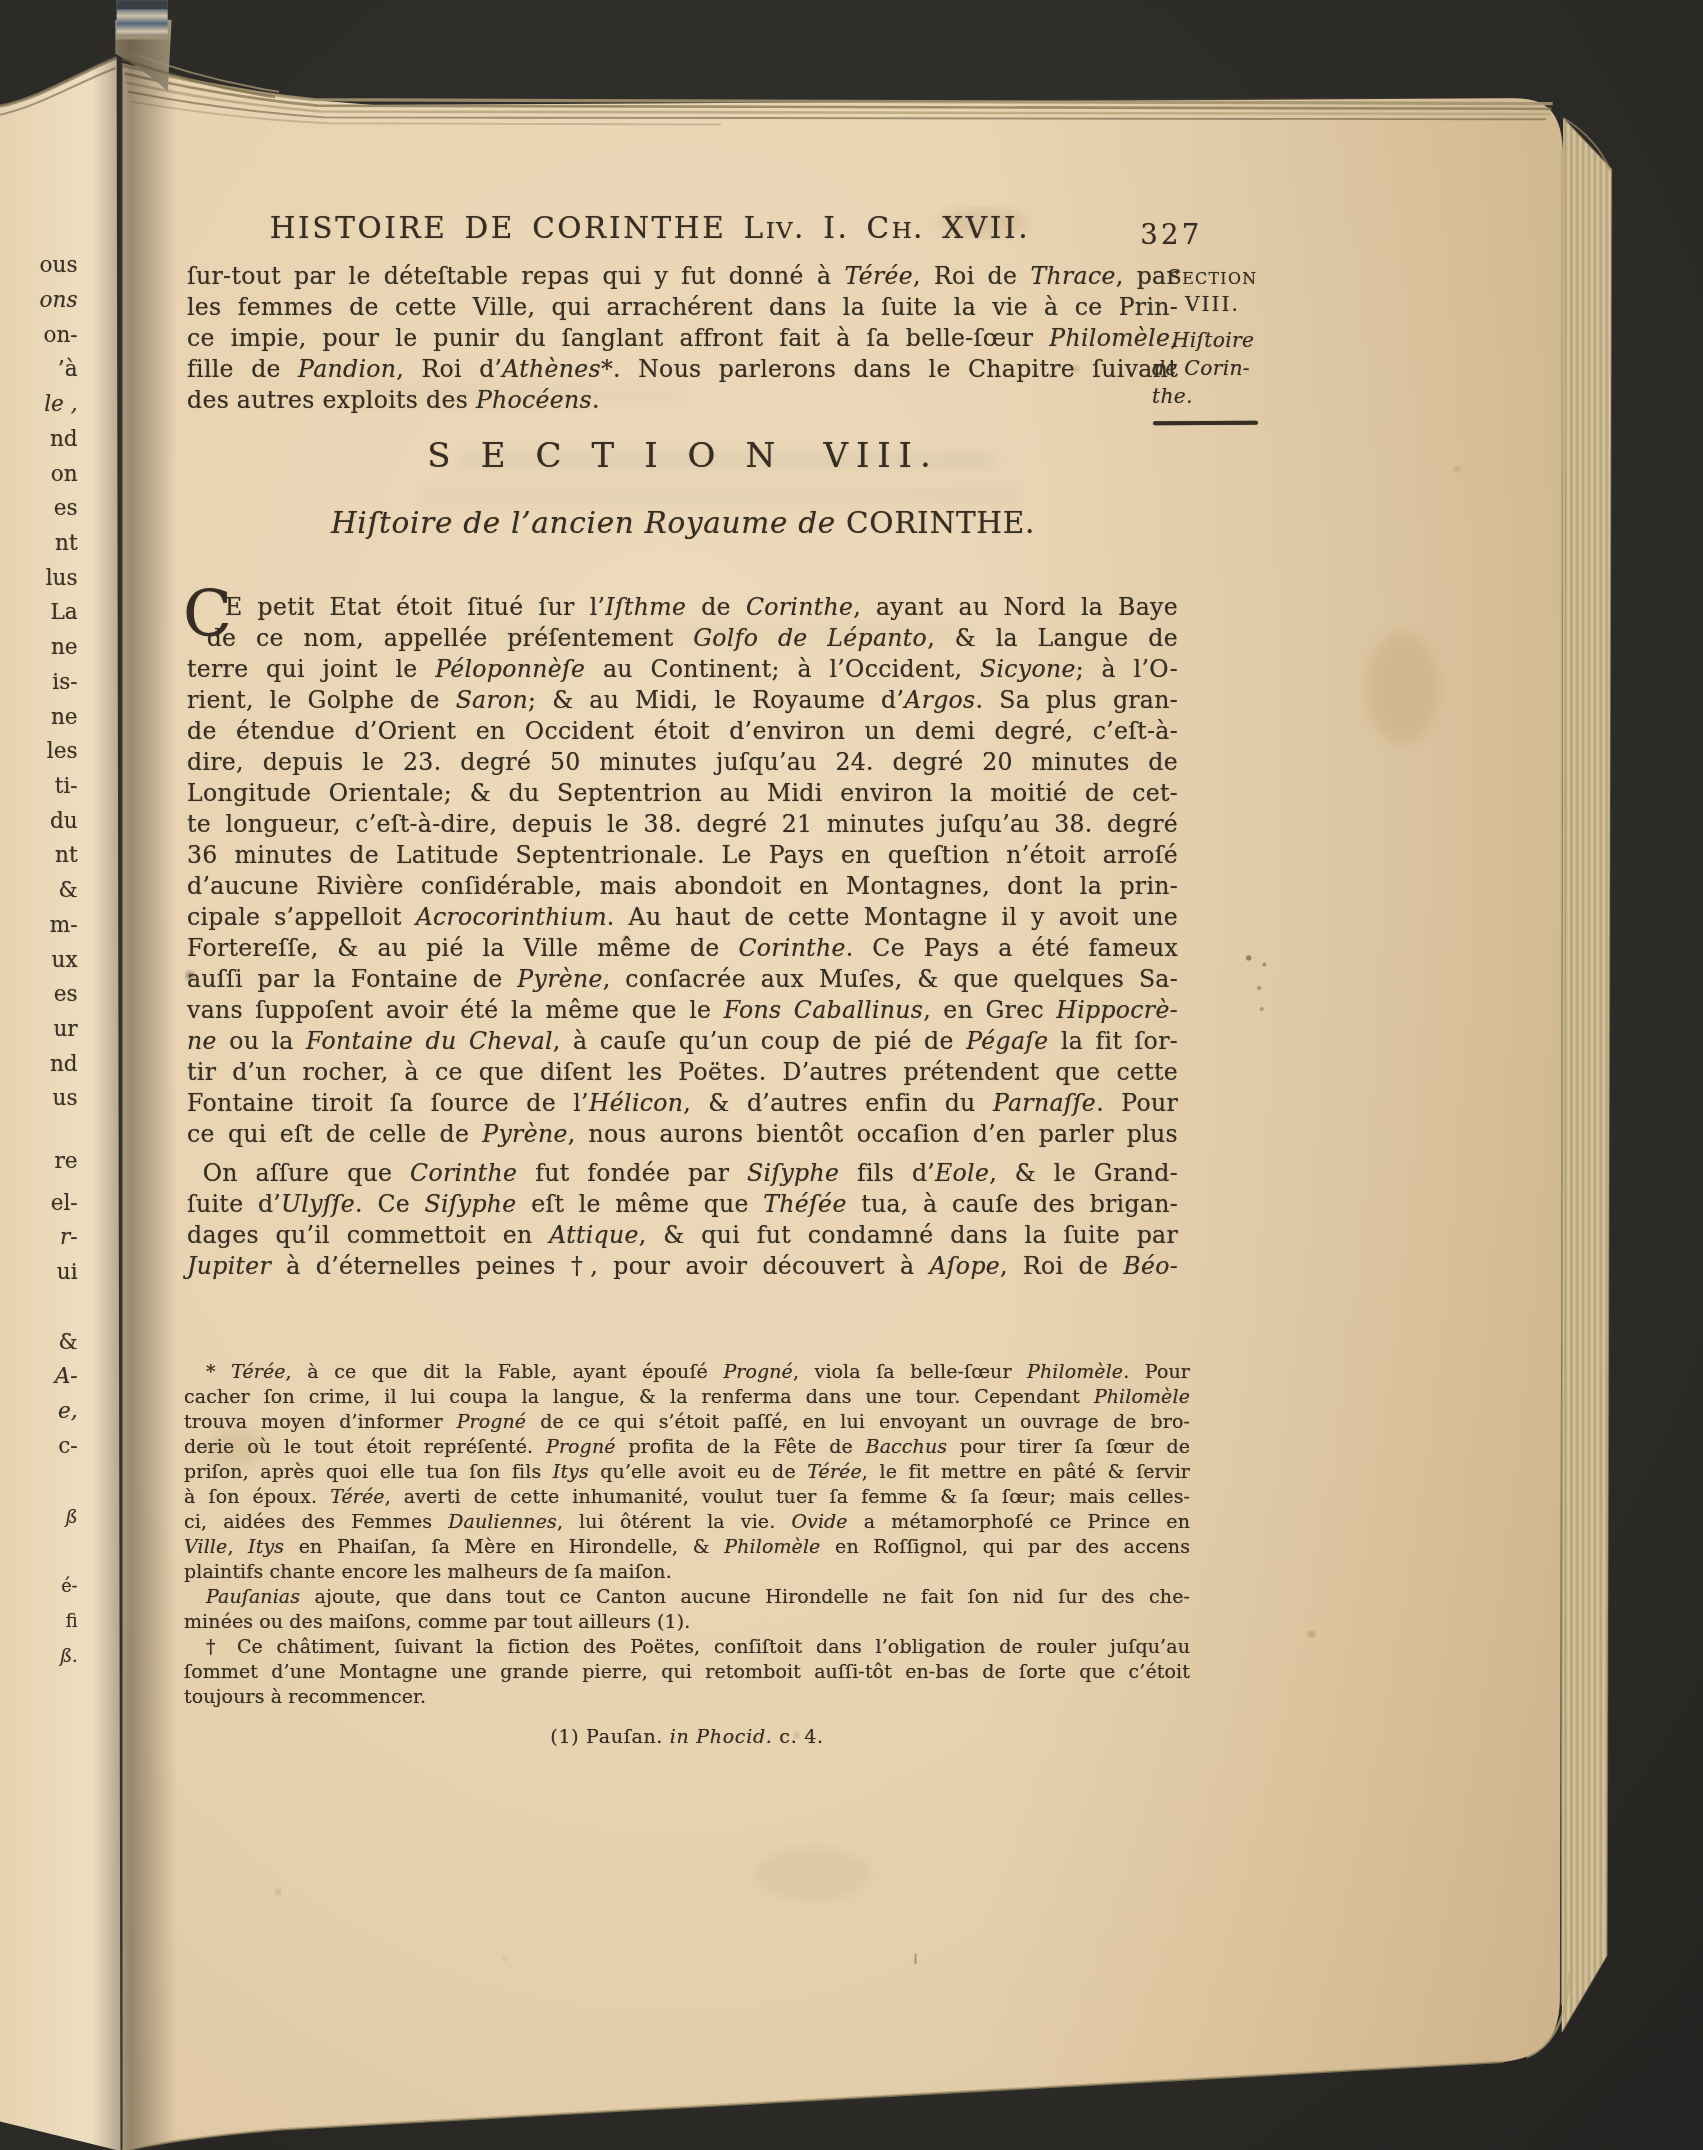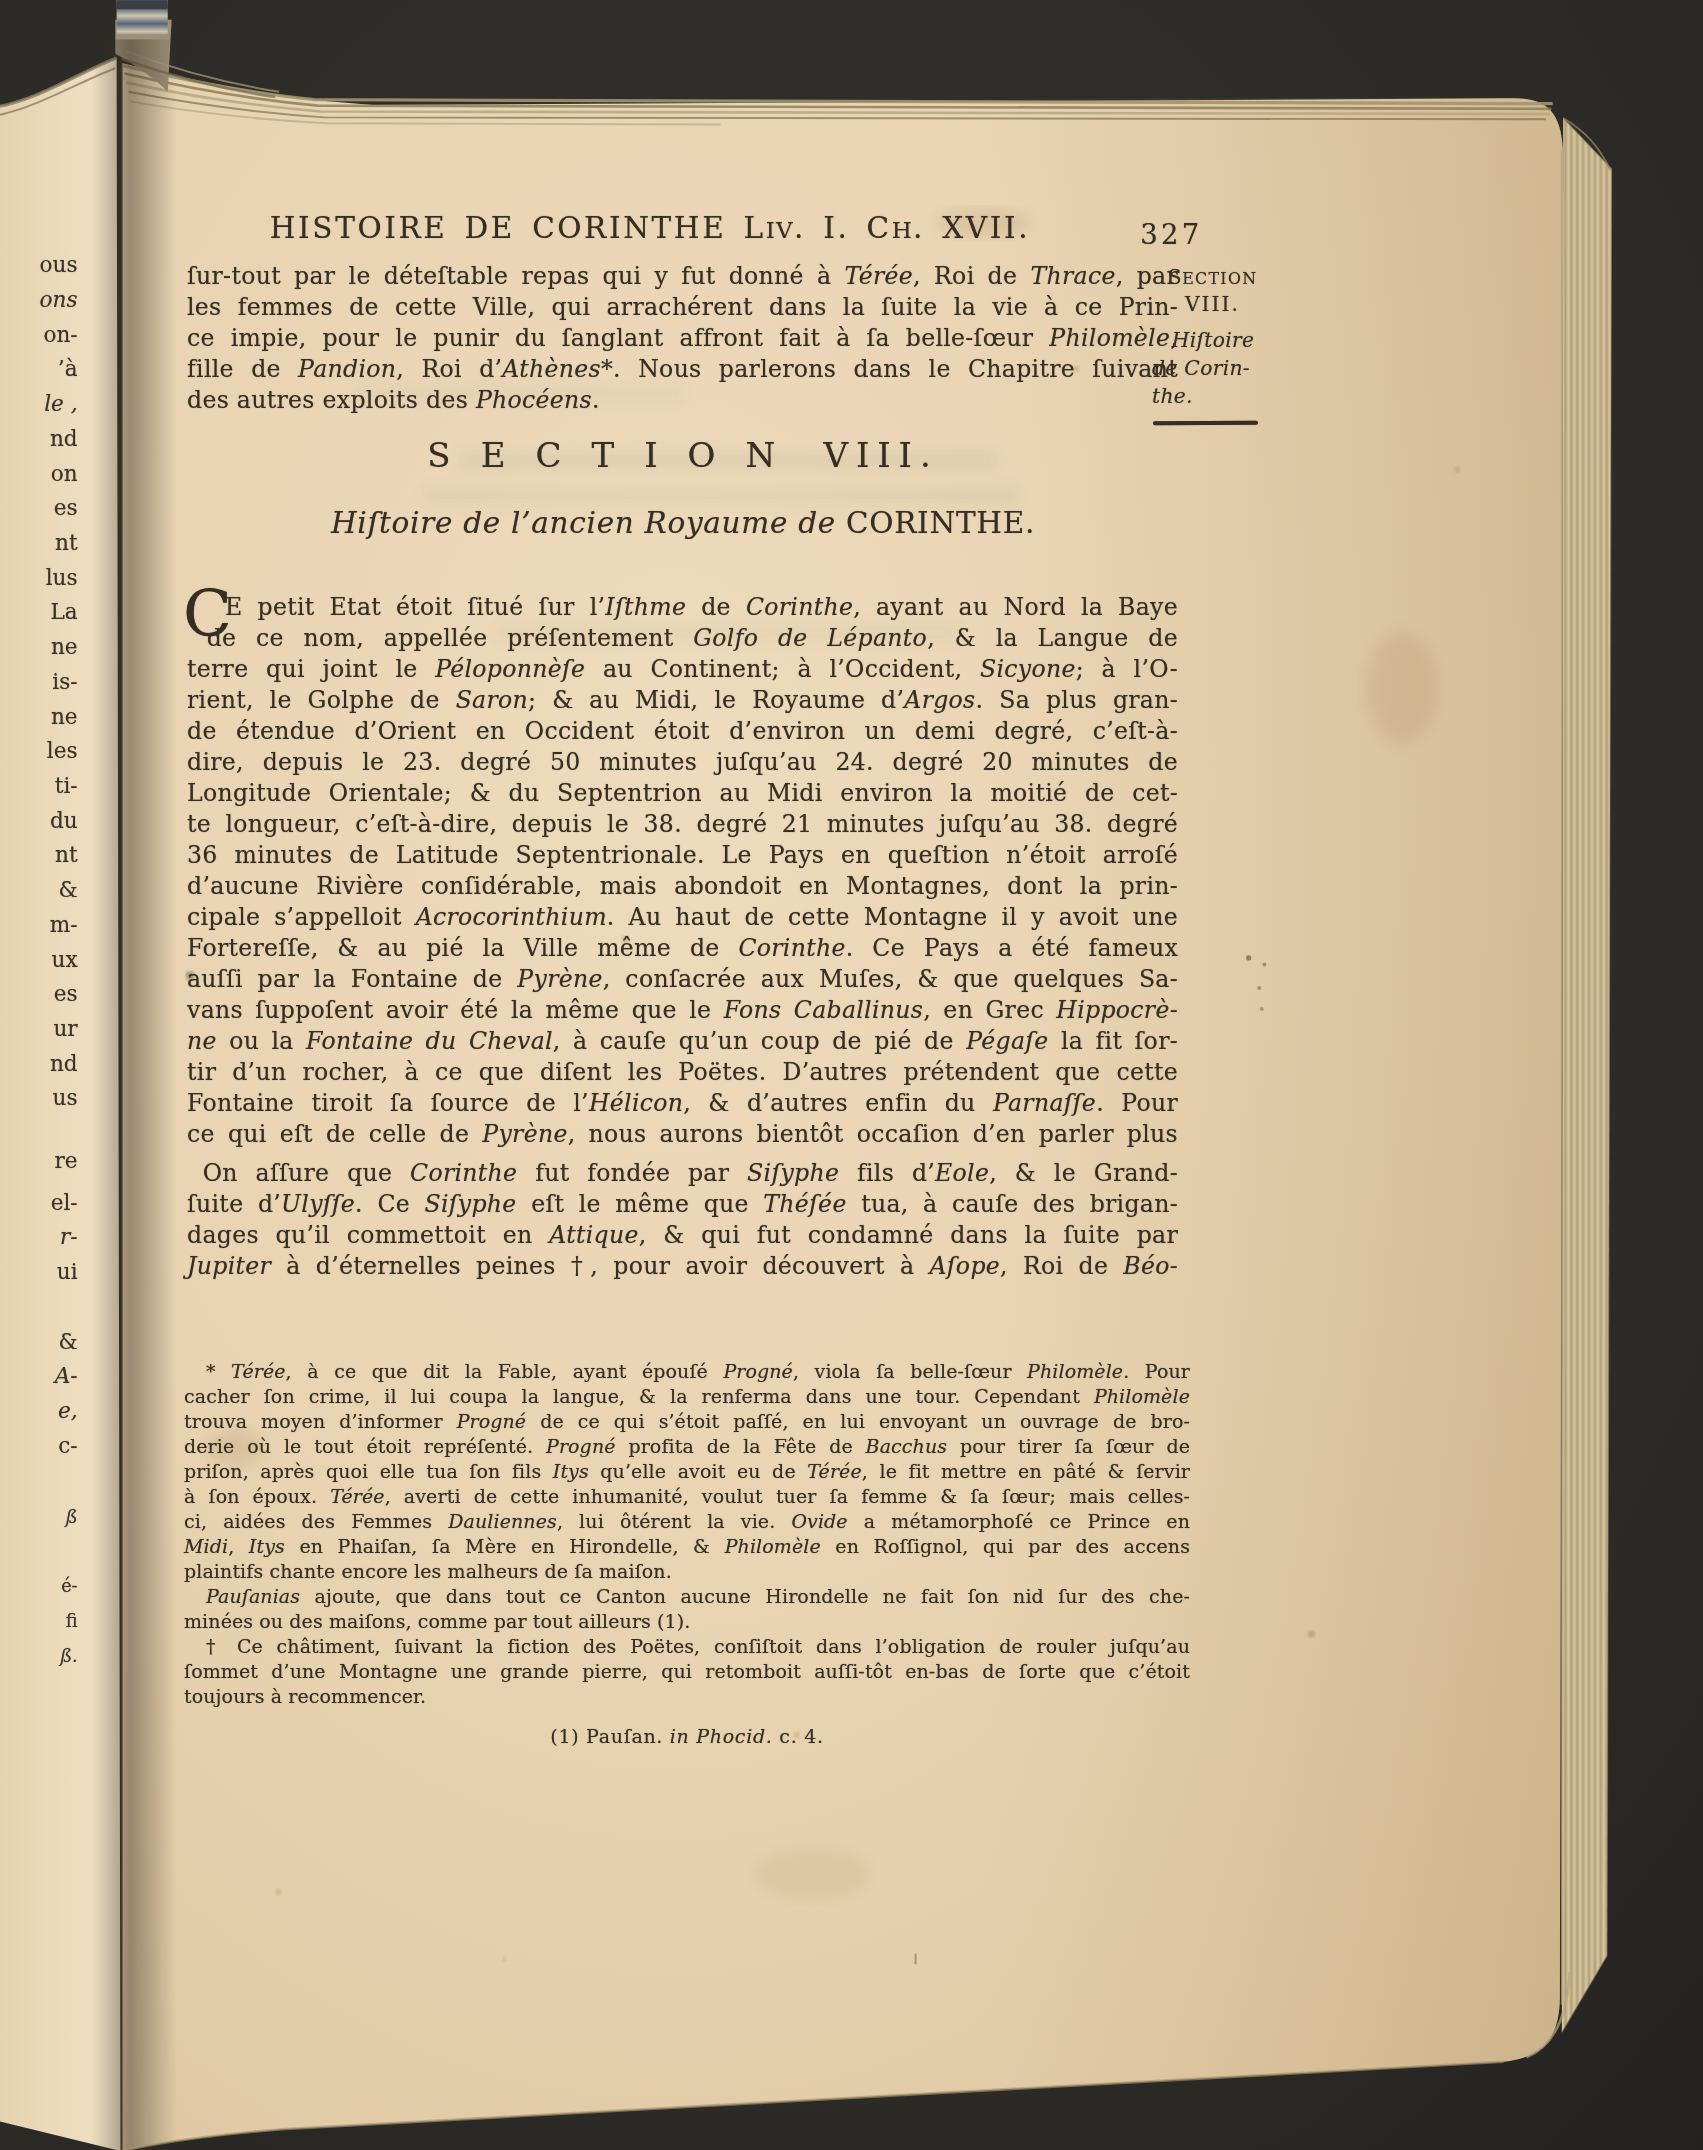--- a/index.html
+++ b/index.html
@@ -266,21 +266,21 @@
 
   <section class="footnotes txt">
     <div>
         <div class="line" style="text-indent: 22px;"><span>* </span><span class="it">Térée</span><span>, à ce que dit la Fable, ayant épouſé </span><span class="it">Progné</span><span>, viola ſa belle-ſœur </span><span class="it">Philomèle</span><span>. Pour</span></div>
         <div class="line"><span>cacher ſon crime, il lui coupa la langue, &amp; la renferma dans une tour. Cependant </span><span class="it">Philomèle</span></div>
         <div class="line"><span>trouva moyen d’informer </span><span class="it">Progné</span><span> de ce qui s’étoit paſſé, en lui envoyant un ouvrage de bro-</span></div>
         <div class="line"><span>derie où le tout étoit repréſenté. </span><span class="it">Progné</span><span> profita de la Fête de </span><span class="it">Bacchus</span><span> pour tirer ſa ſœur de</span></div>
         <div class="line"><span>priſon, après quoi elle tua ſon fils </span><span class="it">Itys</span><span> qu’elle avoit eu de </span><span class="it">Térée</span><span>, le fit mettre en pâté &amp; ſervir</span></div>
         <div class="line"><span>à ſon époux. </span><span class="it">Térée</span><span>, averti de cette inhumanité, voulut tuer ſa femme &amp; ſa ſœur; mais celles-</span></div>
         <div class="line"><span>ci, aidées des Femmes </span><span class="it">Dauliennes</span><span>, lui ôtérent la vie. </span><span class="it">Ovide</span><span> a métamorphoſé ce Prince en</span></div>
-        <div class="line"><span class="it">Midi</span><span>, </span><span class="it">Itys</span><span> en Phaiſan, ſa Mère en Hirondelle, &amp; </span><span class="it">Philomèle</span><span> en Roſſignol, qui par des accens</span></div>
+        <div class="line"><span class="it">Ville</span><span>, </span><span class="it">Itys</span><span> en Phaiſan, ſa Mère en Hirondelle, &amp; </span><span class="it">Philomèle</span><span> en Roſſignol, qui par des accens</span></div>
         <div class="line short"><span>plaintifs chante encore les malheurs de ſa maiſon.</span></div>
         <div class="line" style="text-indent: 22px;"><span class="it">Pauſanias</span><span> ajoute, que dans tout ce Canton aucune Hirondelle ne fait ſon nid ſur des che-</span></div>
         <div class="line short"><span>minées ou des maiſons, comme par tout ailleurs (1).</span></div>
         <div class="line" style="text-indent: 22px;"><span>† Ce châtiment, ſuivant la fiction des Poëtes, conſiſtoit dans l’obligation de rouler juſqu’au</span></div>
         <div class="line"><span>ſommet d’une Montagne une grande pierre, qui retomboit auſſi-tôt en-bas de ſorte que c’étoit</span></div>
         <div class="line short"><span>toujours à recommencer.</span></div>
       </div>
     <div class="citation"><span>(1) Pauſan. </span><span class="it">in Phocid.</span><span> c. 4.</span></div>
   </section>
 

